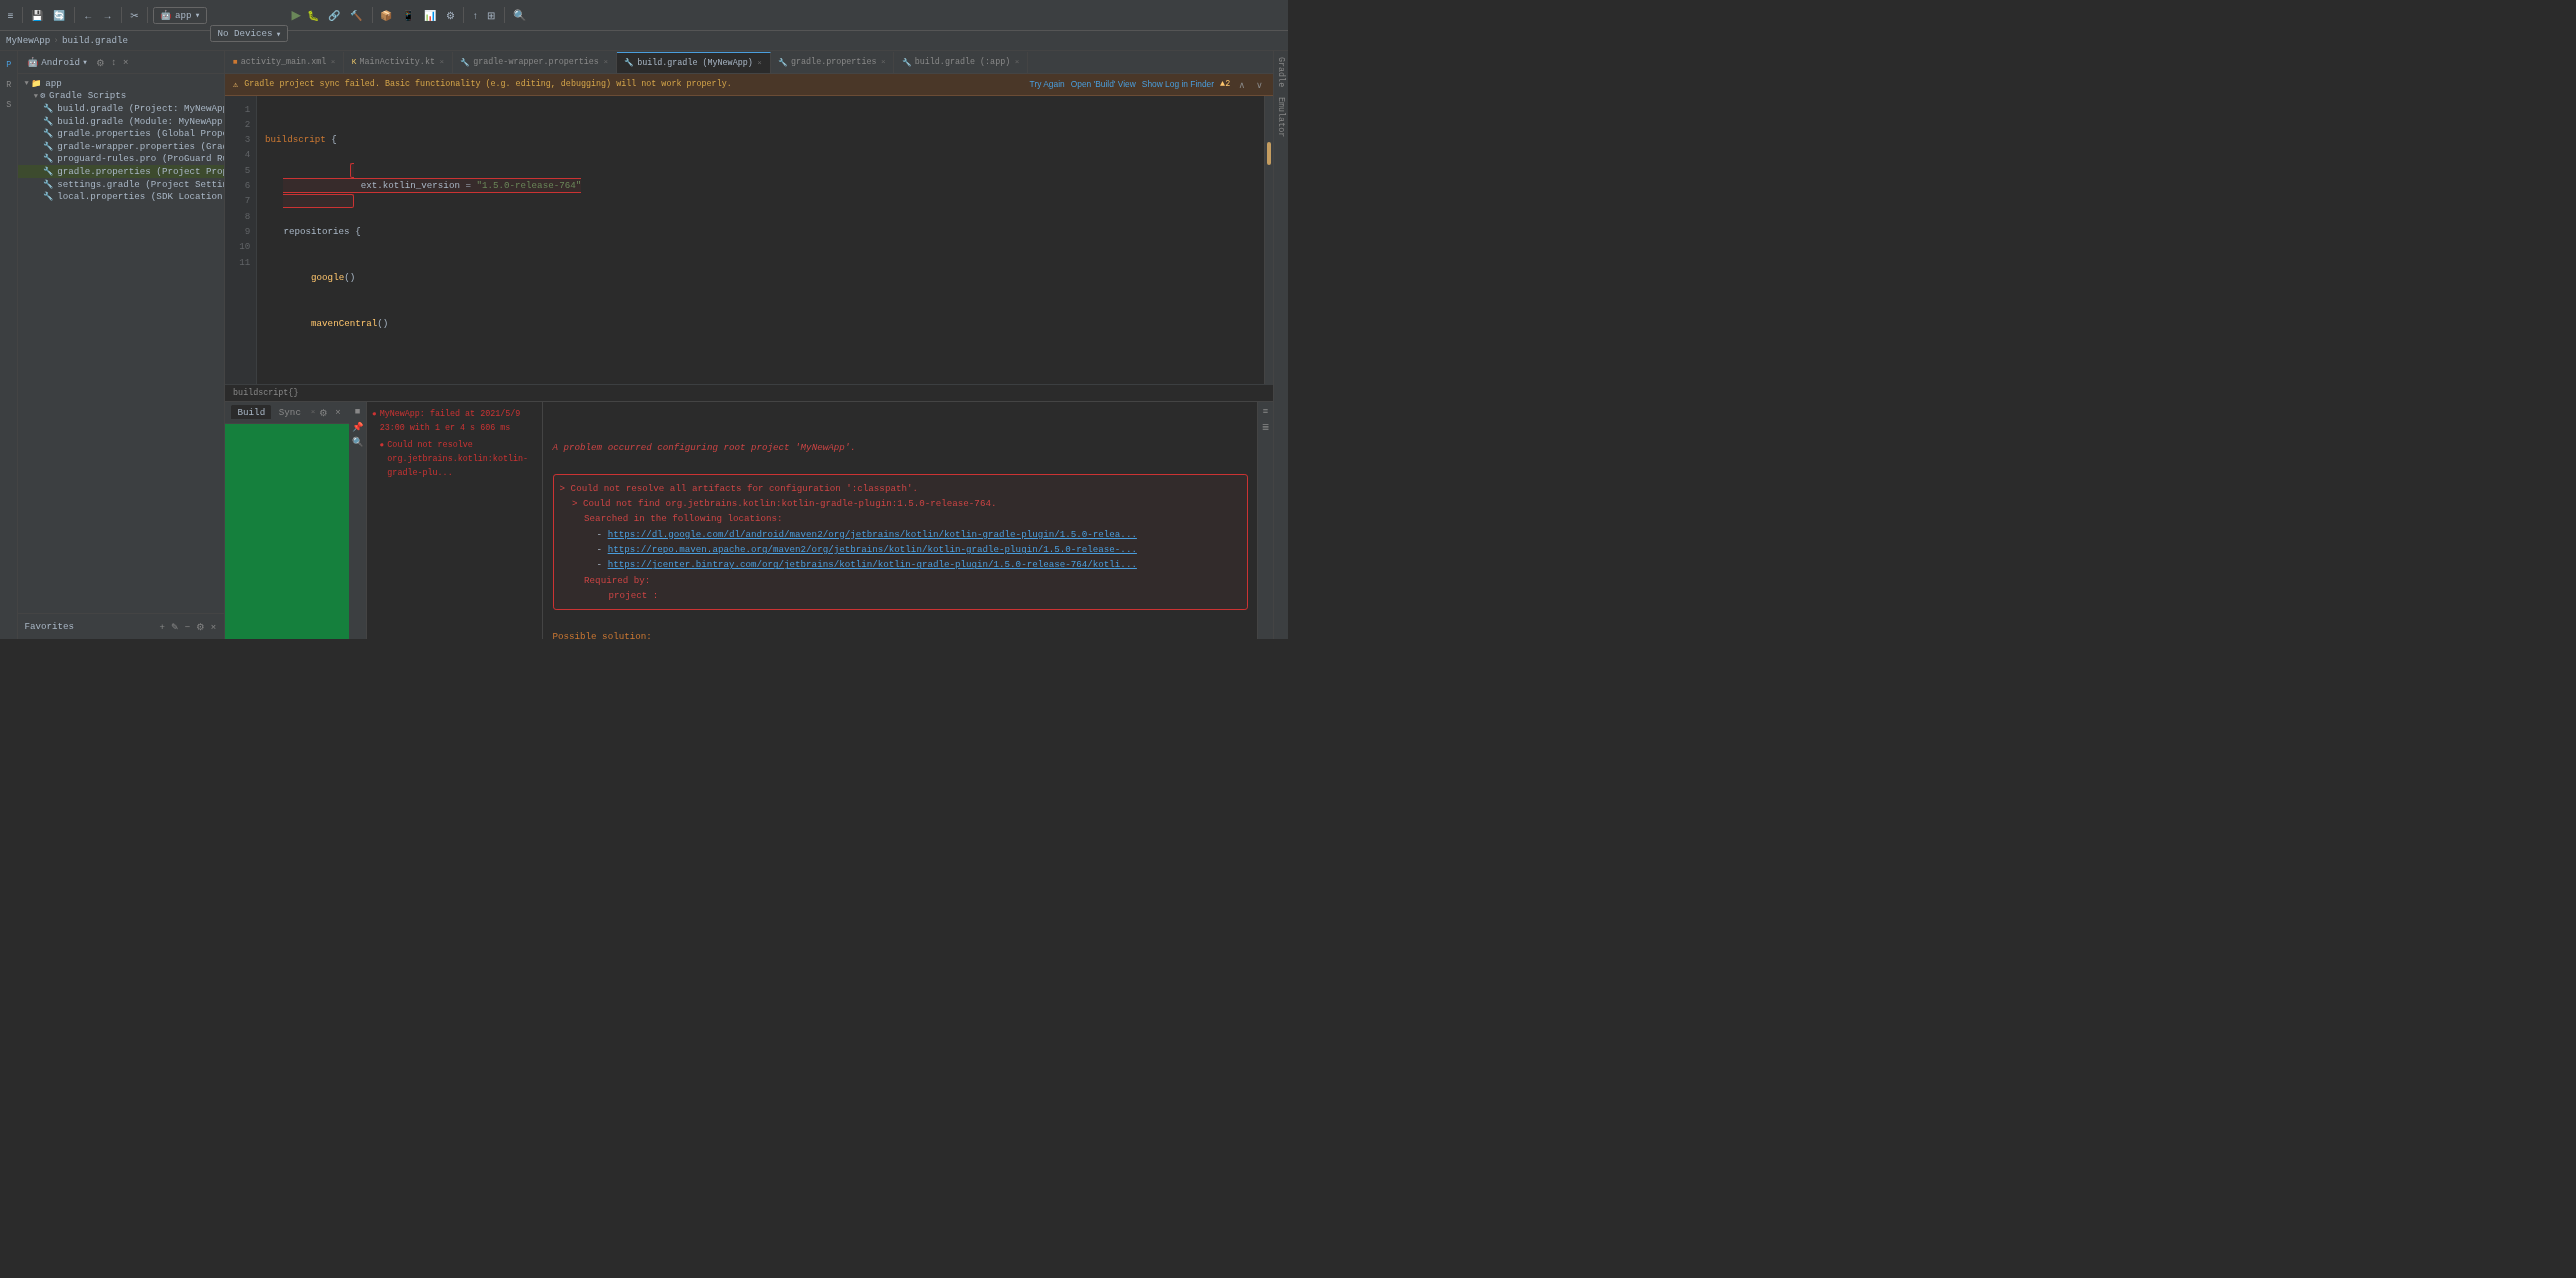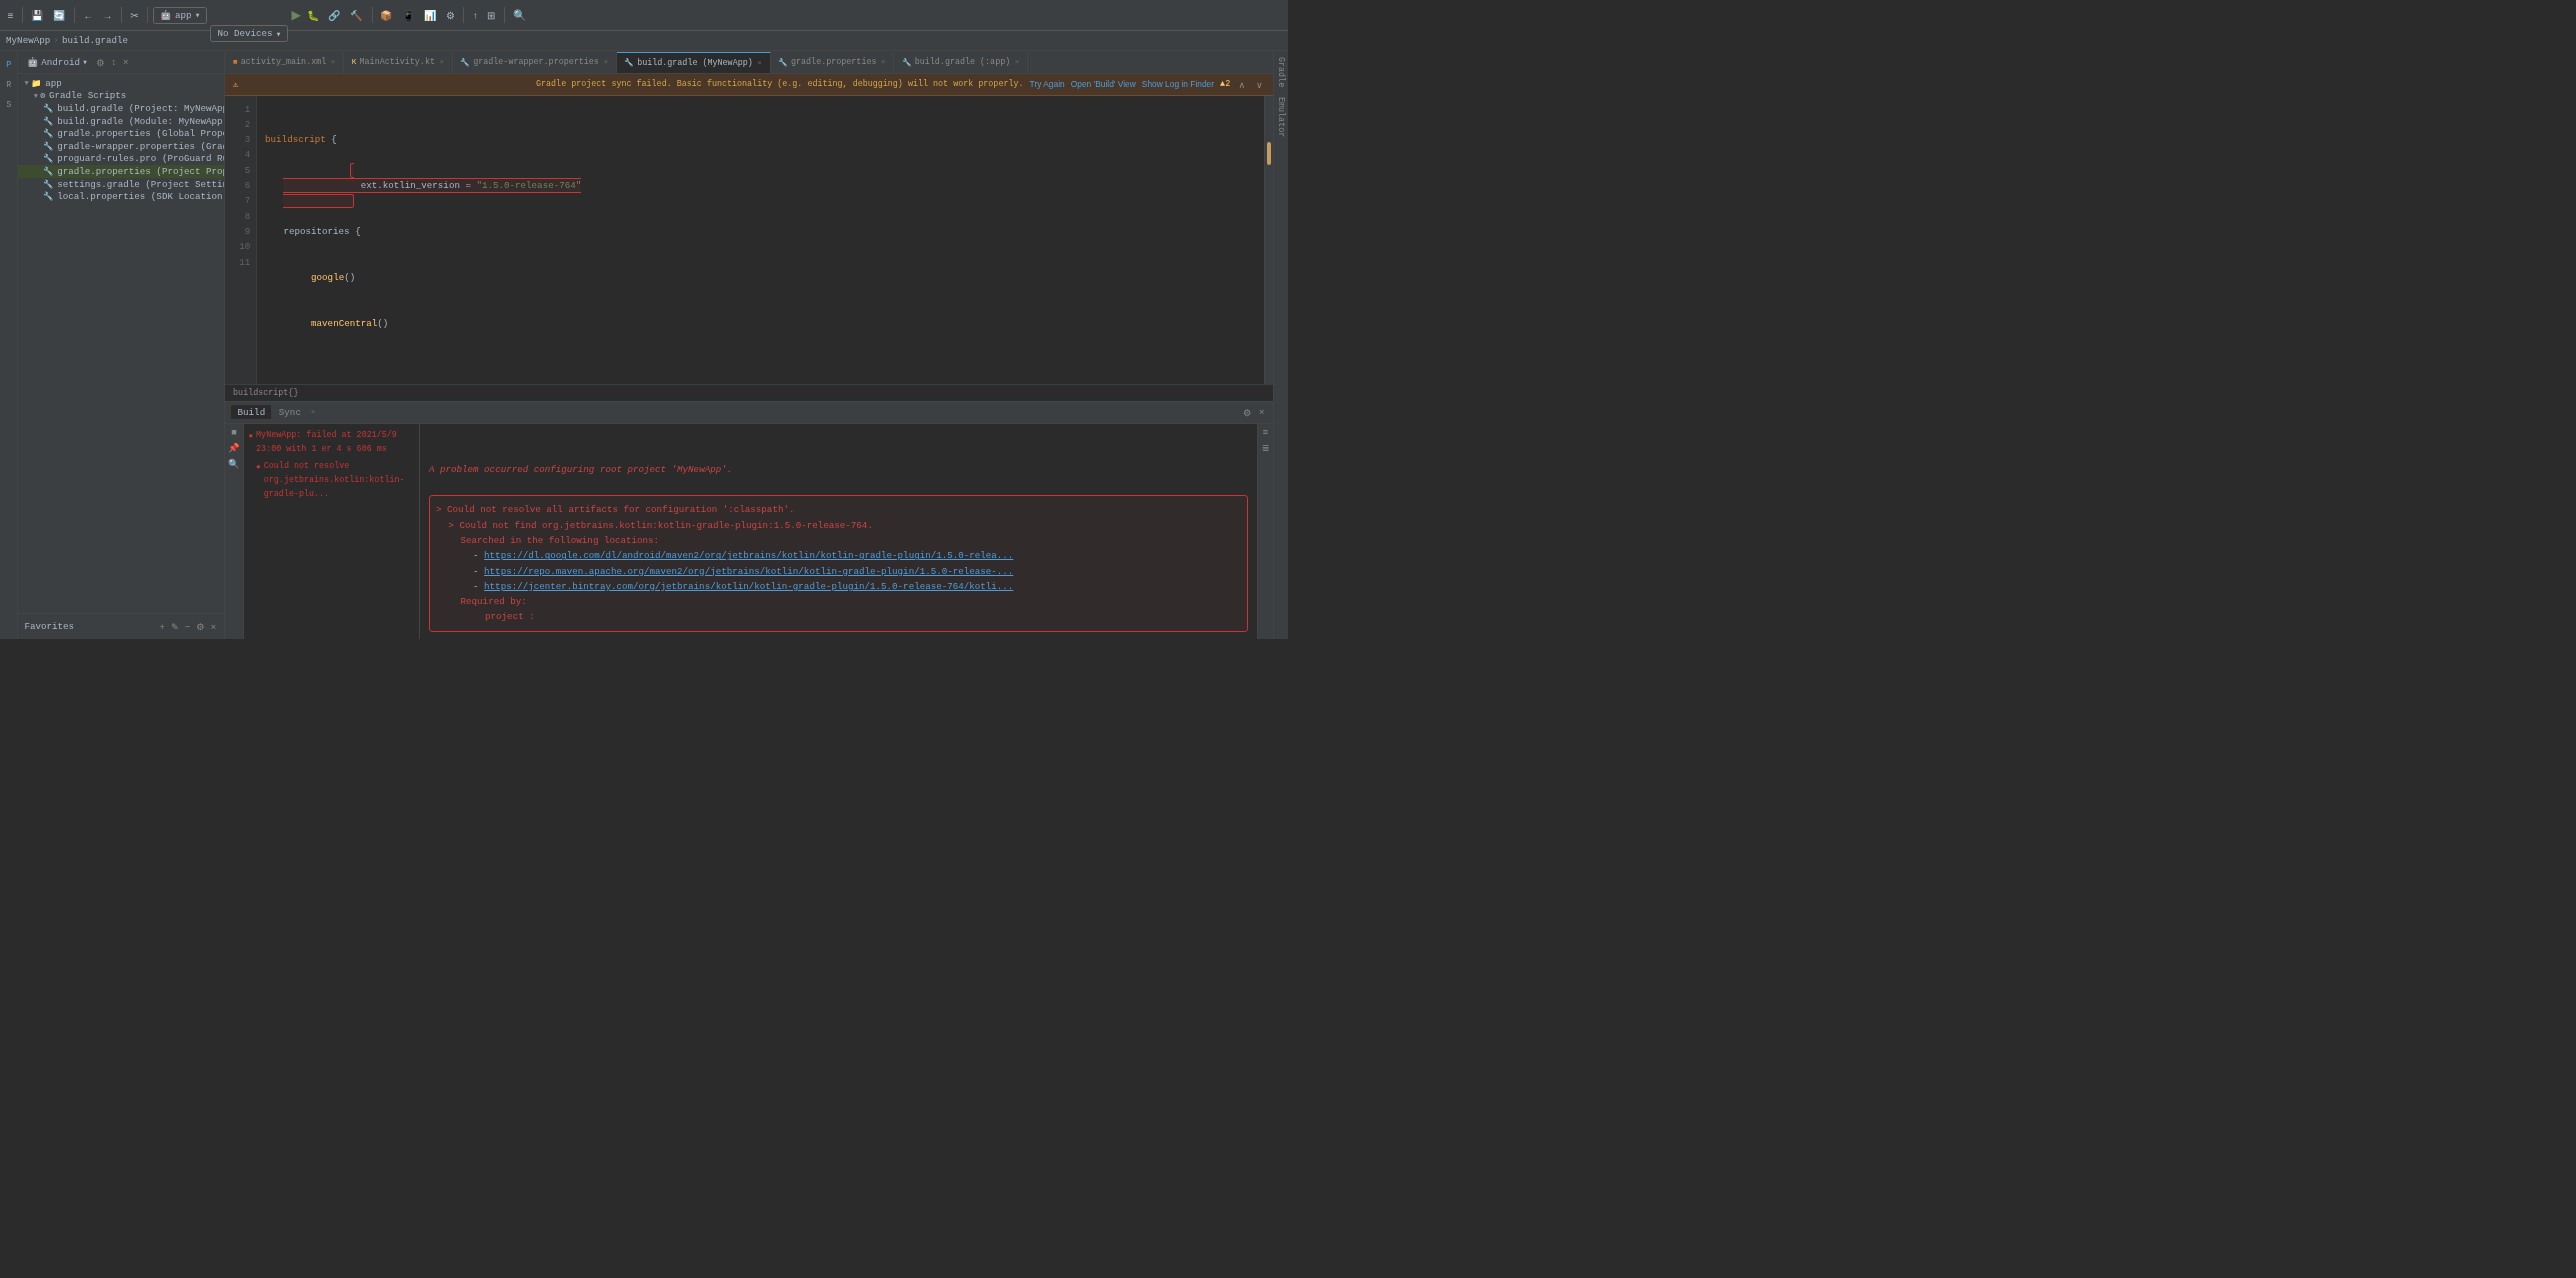--- a/index.html
+++ b/index.html
@@ -244,21 +244,21 @@
       border-bottom: 0.8px solid #6b4c35;
       display: flex;
       align-items: center;
       padding: 0 7.7px;
       font-size: 8.4px;
       color: #ffc66d;
       gap: 6.1px;
       flex-shrink: 0;
     }
     .sync-warning-icon { color: #ffc66d; }
-    .sync-warning-text { flex: 1; color: #d4a54a; text-align: right; }
+    .sync-warning-text { flex: 1; color: #d4a54a; }
     .sync-action-btn {
       color: #4a9edd;
       cursor: pointer;
       background: none;
       border: none;
       font-size: 8.4px;
     }
     .warning-count { color: #ffc66d; font-size: 8.4px; }
 
     
@@ -295,21 +295,21 @@
     .kw { color: #cc7832; }
     .str { color: #6a8759; }
     .comment { color: #808080; font-style: italic; }
     .fn { color: #ffc66d; }
 
     
     .bottom-panel {
       height: 238px;
       border-top: 0.8px solid #444;
       display: flex;
-      flex-direction: column;
+      flex-direction: row;
       background: #15803d;
       flex-shrink: 0;
     }
     .bottom-tabs {
       height: 21.5px;
       background: #3c3f41;
       border-bottom: 0.8px solid #444;
       display: flex;
       align-items: center;
       padding: 0 6.1px;

